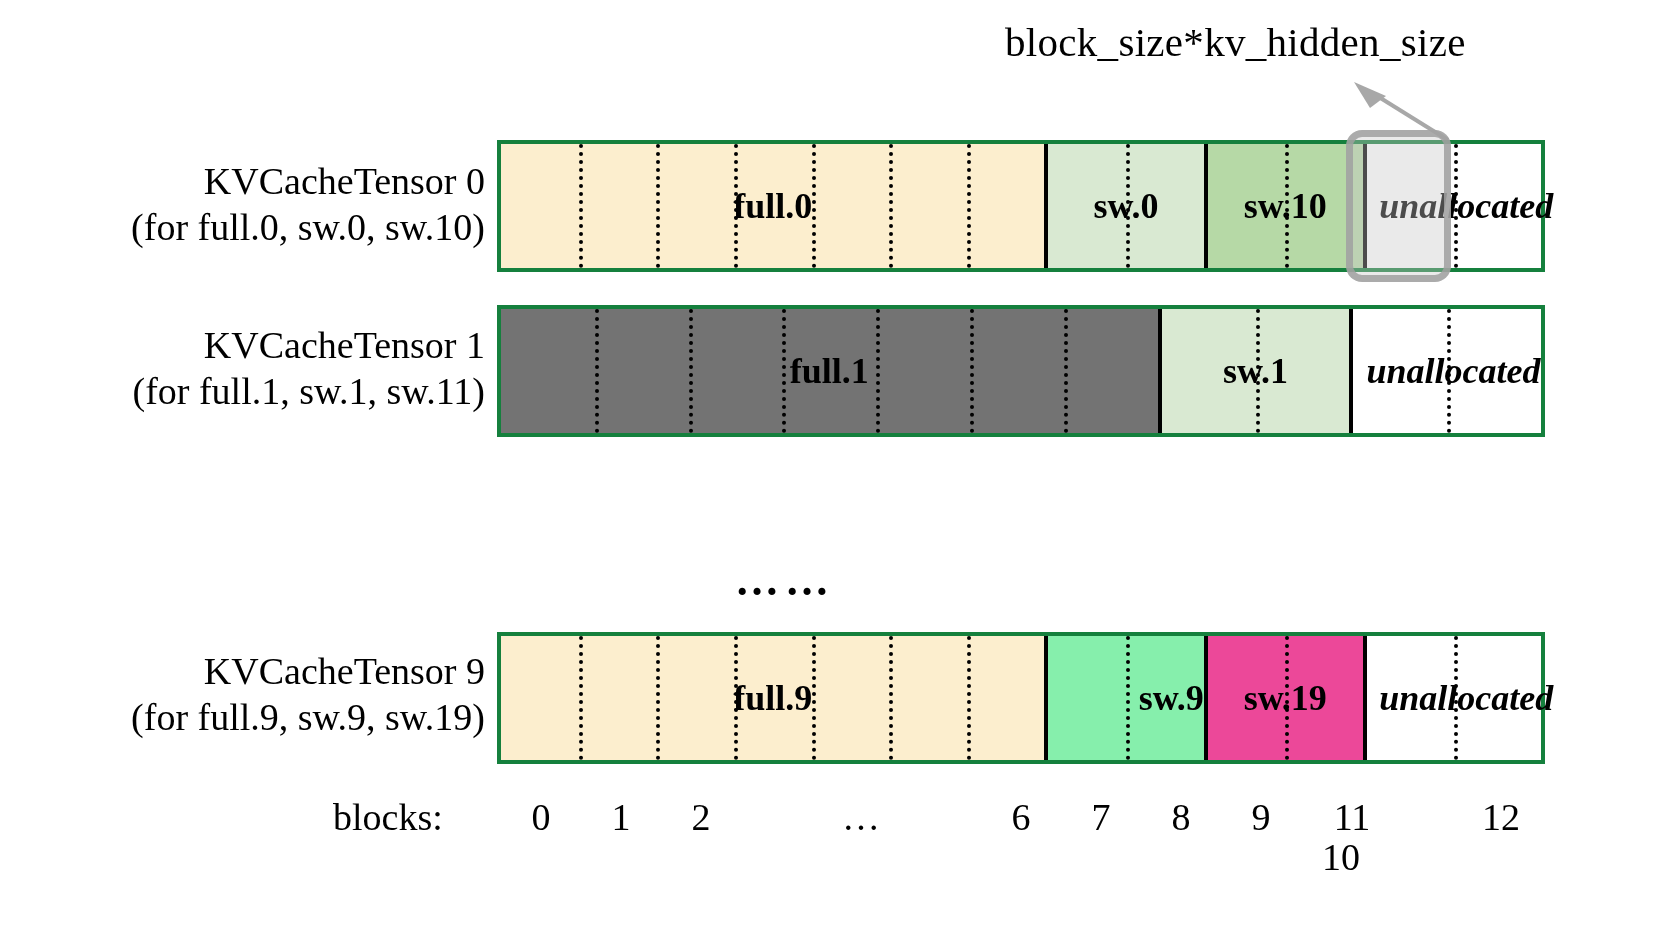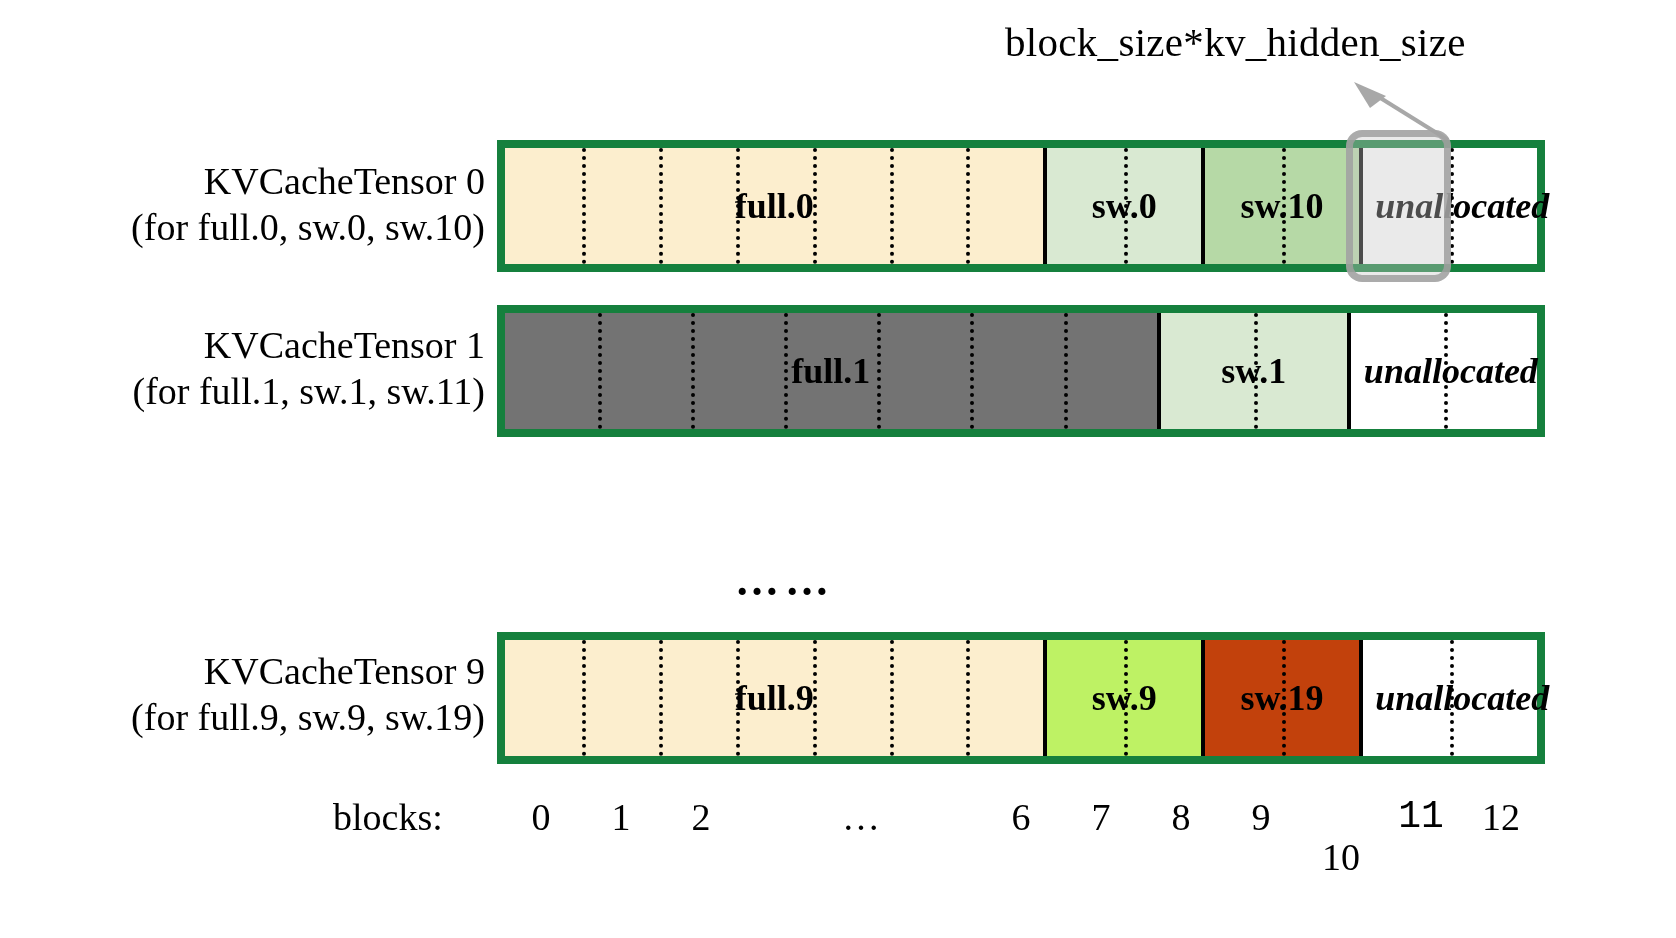--- a/index.html
+++ b/index.html
@@ -46,21 +46,21 @@
     line-height: 1.22;
     color: #000000;
     font-family: "Liberation Serif", "DejaVu Serif", serif;
   }
   .row-label .ln { display: block; white-space: nowrap; }
 
   
   .bar {
     position: absolute;
     box-sizing: border-box;
-    border: 8px solid #15803d;
+    border: 4px solid #15803d;
     background: #ffffff;
     display: flex;
   }
 
   .seg {
     box-sizing: border-box;
     position: relative;
     display: flex;
     align-items: center;
     justify-content: center;
@@ -210,25 +210,25 @@
   <div class="bar" id="bar2" style="left:497px; top:632px; width:1048px; height:132px;">
       <div class="seg" style="flex: 7 0 0px; background: rgb(252, 238, 206);">
         <div class="divider" style="left: 14.2857%;"></div>
         <div class="divider" style="left: 28.5714%;"></div>
         <div class="divider" style="left: 42.8571%;"></div>
         <div class="divider" style="left: 57.1429%;"></div>
         <div class="divider" style="left: 71.4286%;"></div>
         <div class="divider" style="left: 85.7143%;"></div>
         <span class="seg-text">full.9</span>
       </div>
-      <div class="seg" style="flex: 2 0 0px; background: #bef264;">
+      <div class="seg" style="flex: 2 0 0px; background: #86efac; justify-content: flex-end;">
         <div class="divider" style="left: 50%;"></div>
         <span class="seg-text">sw.9</span>
       </div>
-      <div class="seg" style="flex: 2 0 0px; background: #c2410c;">
+      <div class="seg" style="flex: 2 0 0px; background: #ec4899;">
         <div class="divider" style="left: 50%;"></div>
         <span class="seg-text">sw.19</span>
       </div>
       <div class="seg wrap" style="flex: 2 0 0px; background: rgb(255, 255, 255);">
         <div class="divider" style="left: 50%;"></div>
         <span class="seg-text">unallocated</span>
       </div>
     </div>
 
   <div class="highlight-box" style="left:1346px; top:130px; width:105px; height:152px;"></div>
@@ -238,17 +238,17 @@
   <div id="axis-ticks">
       <div class="tick" style="left: 541px; top: 795px;">0</div>
       <div class="tick" style="left: 621px; top: 795px;">1</div>
       <div class="tick" style="left: 701px; top: 795px;">2</div>
       <div class="tick" style="left: 861px; top: 795px;">…</div>
       <div class="tick" style="left: 1021px; top: 795px;">6</div>
       <div class="tick" style="left: 1101px; top: 795px;">7</div>
       <div class="tick" style="left: 1181px; top: 795px;">8</div>
       <div class="tick" style="left: 1261px; top: 795px;">9</div>
       <div class="tick" style="left: 1341px; top: 835px;">10</div>
-      <div class="tick" style="left: 1421px; top: 795px; font-family: Liberation Mono, monospace;">11</div>
+      <div class="tick" style="left: 1352px; top: 795px;">11</div>
       <div class="tick" style="left: 1501px; top: 795px;">12</div>
     </div>
 
 </div>
 
 </body></html>

